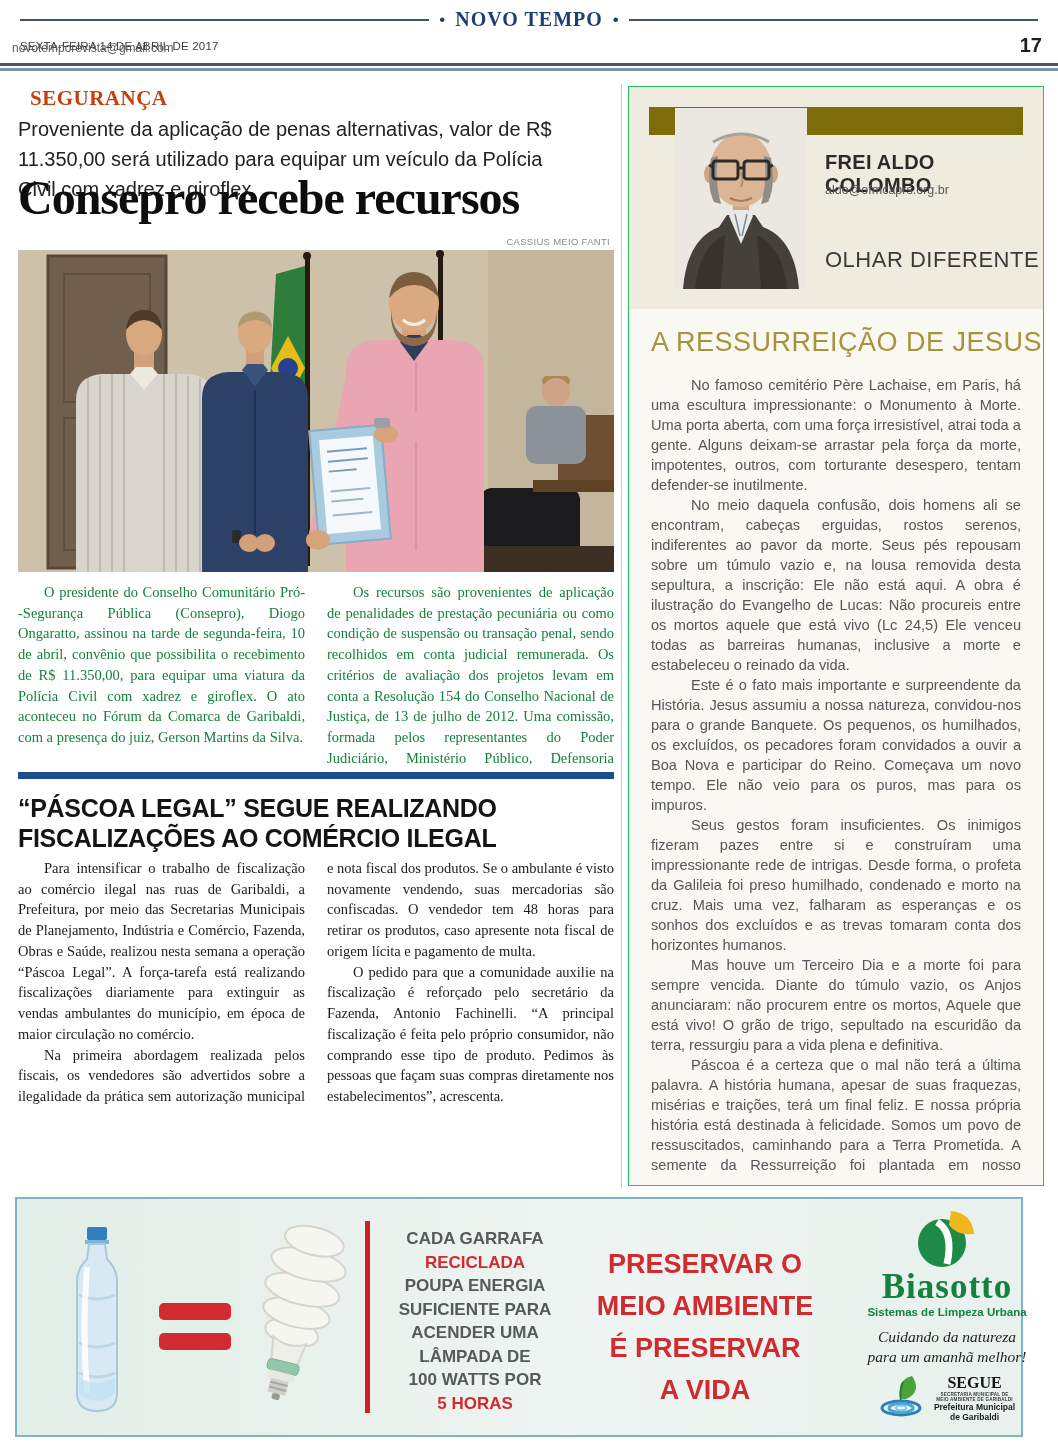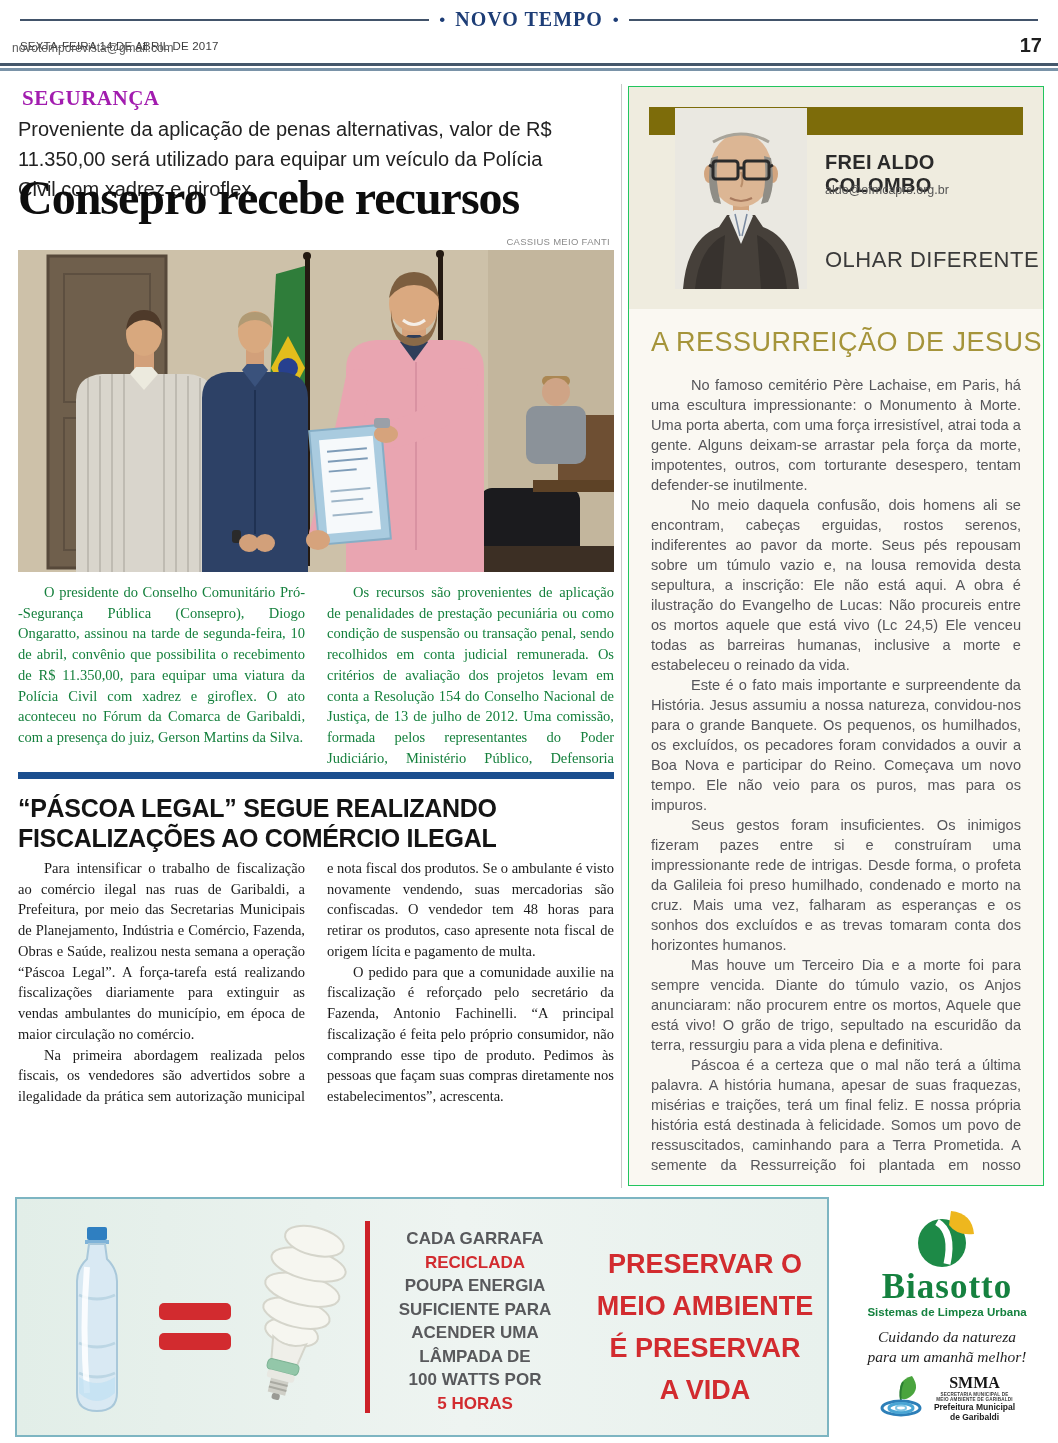--- a/index.html
+++ b/index.html
@@ -16,22 +16,22 @@
   .info-row { position:relative; height:26px; margin-top:1px; }
   .date-text { position:absolute; left:20px; top:8px; font-size:11.5px; color:#3c3c3c; letter-spacing:0.2px; }
   .email-text { position:absolute; left:12px; right:0; top:9px; text-align:left; font-size:12px; color:#5a5a5a; }
   .page-number { position:absolute; right:16px; top:2px; font-size:20px; font-weight:bold; color:#1f1f1f; }
   .header-rules { margin-top:5px; height:2px; background:#fff;
                   border-top:3px solid #44576b; border-bottom:3px solid #7а93a8; }
   .header-rules { border-bottom:3px solid #7a93a8; }
 
   
   .left-col { position:absolute; left:18px; top:86px; width:596px; height:1110px; }
-  .kicker { position:absolute; top:0; left:4px; font-family:"Liberation Serif", serif;
-            font-weight:bold; font-size:21px; color:#a21caf; letter-spacing:0.5px; }
+  .kicker { position:absolute; top:0; left:12px; font-family:"Liberation Serif", serif;
+            font-weight:bold; font-size:21px; color:#c2410c; letter-spacing:0.5px; }
   .deck { position:absolute; top:28px; left:0; width:560px; font-size:20px; color:#222;
           line-height:30px; }
   .headline { position:absolute; top:84px; left:0; font-family:"Liberation Serif", serif;
               font-weight:bold; font-size:48px; letter-spacing:-1px; color:#0d0d0d; }
   .photo-credit { position:absolute; top:150px; right:4px; font-size:9.5px; color:#8b8b8b; letter-spacing:0.3px; }
   .news-photo { position:absolute; top:164px; left:0; width:596px; height:322px; overflow:hidden; }
   .news-photo svg { display:block; }
   .article-body { position:absolute; top:496px; left:0; width:596px; height:188px; overflow:hidden;
                   column-count:2; column-gap:22px; font-family:"Liberation Serif", serif;
                   font-size:14.5px; line-height:1.43; text-align:justify; color:#15803d; }
@@ -54,21 +54,21 @@
   .author-name { position:absolute; top:64px; left:196px; font-size:20px; font-weight:bold;
                  color:#2a2a2a; letter-spacing:0.3px; }
   .author-email { position:absolute; top:96px; left:196px; font-size:12.5px; color:#565656; }
   .column-name { position:absolute; top:160px; left:196px; font-size:22px; color:#3a3a3a; letter-spacing:0.5px; }
   .box-title { position:absolute; top:240px; left:22px; font-size:27px; color:#a5943a; letter-spacing:0.5px; }
   .box-body { position:absolute; top:288px; left:22px; right:22px; bottom:12px; overflow:hidden;
               font-size:14.6px; line-height:20px; color:#55555a; text-align:justify; }
   .box-body p { margin:0; text-indent:40px; }
 
   
-  .ad { position:absolute; left:15px; top:1197px; width:814px; height:240px; box-sizing:border-box;
+  .ad { position:absolute; left:15px; top:1197px; width:1008px; height:240px; box-sizing:border-box;
         background:linear-gradient(90deg,#e2eee8,#eef4f1 55%,#e8f1ed); border:2px solid #7db5c2; }
   .ad-bottle { position:absolute; left:30px; top:26px; width:100px; height:192px; }
   .ad-equals { position:absolute; left:142px; top:104px; width:72px; }
   .equals-bar { height:17px; background:#d22b2f; border-radius:5px; }
   .equals-bar + .equals-bar { margin-top:13px; }
   .ad-bulb { position:absolute; left:220px; top:16px; width:118px; height:200px; }
   .ad-divider { position:absolute; left:348px; top:22px; width:5px; height:192px; background:#cc2128; }
   .ad-facts { position:absolute; left:362px; top:28px; width:192px; text-align:center;
               font-size:17px; font-weight:bold; color:#58595c; line-height:23.5px; }
   .fact-red { color:#d22b2f; }
@@ -330,21 +330,21 @@
         <div>
           <svg width="48" height="44" viewBox="0 0 48 44">
             <path d="M22 24 q-5 -18 11 -22 q9 13 -2 21 q-6 4 -9 1 z" fill="#4aa43e"></path>
             <path d="M24 8 q-4 10 -2 18" stroke="#2c7d33" stroke-width="2" fill="none"></path>
             <ellipse cx="22" cy="34" rx="19" ry="7" stroke="#2d7fb8" stroke-width="3" fill="none"></ellipse>
             <ellipse cx="22" cy="34" rx="12" ry="4.6" stroke="#49a5d4" stroke-width="3" fill="none"></ellipse>
             <ellipse cx="22" cy="34" rx="5" ry="2.4" stroke="#7ec4e4" stroke-width="2" fill="none"></ellipse>
           </svg>
         </div>
         <div class="smma-text">
-          <div class="smma-name">SMMA</div>
+          <div class="smma-name">SEGUE</div>
           <div class="smma-sub">SECRETARIA MUNICIPAL DE</div>
           <div class="smma-sub">MEIO AMBIENTE DE GARIBALDI</div>
           <div class="smma-org">Prefeitura Municipal</div>
           <div class="smma-org">de Garibaldi</div>
         </div>
       </div>
     </div>
   </div>
 
 </div>

